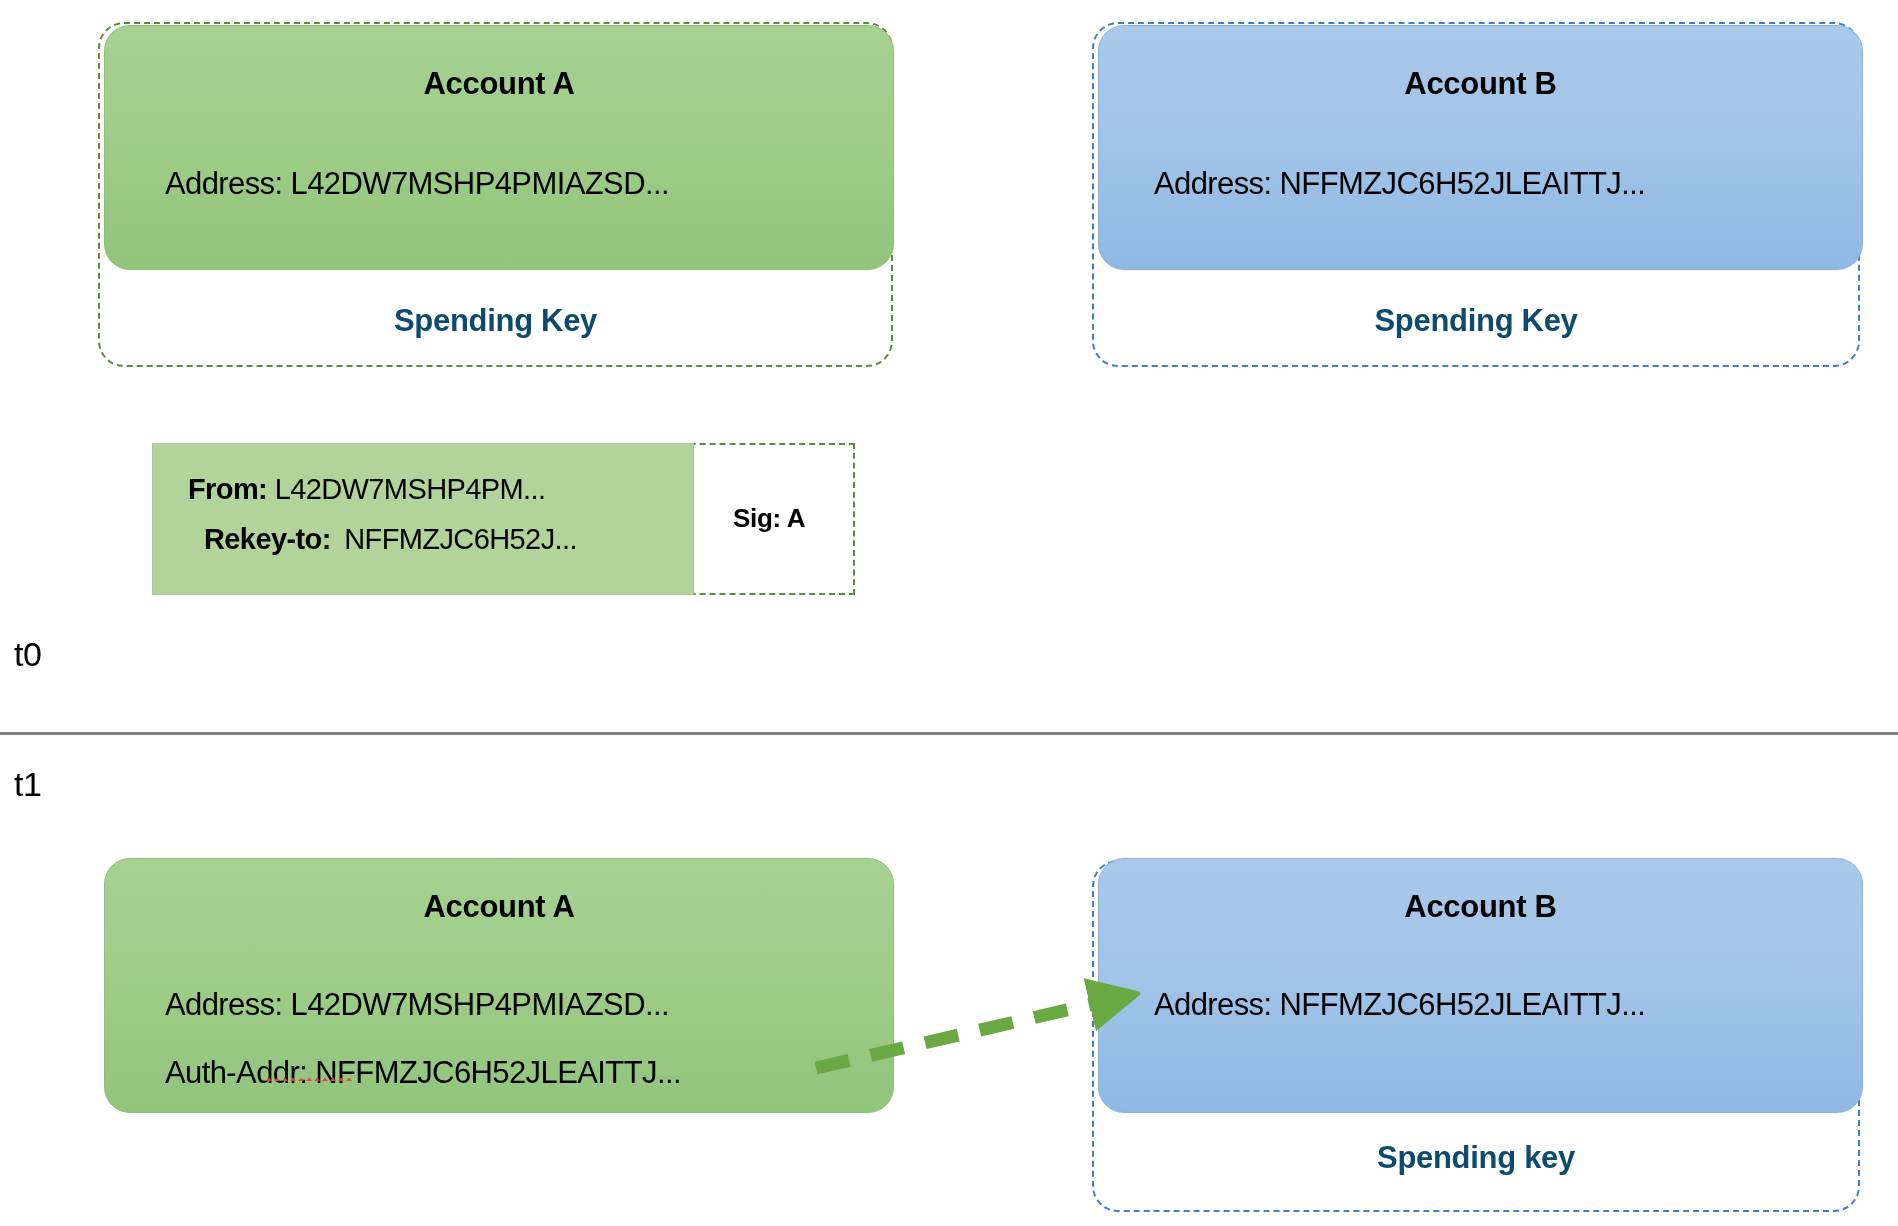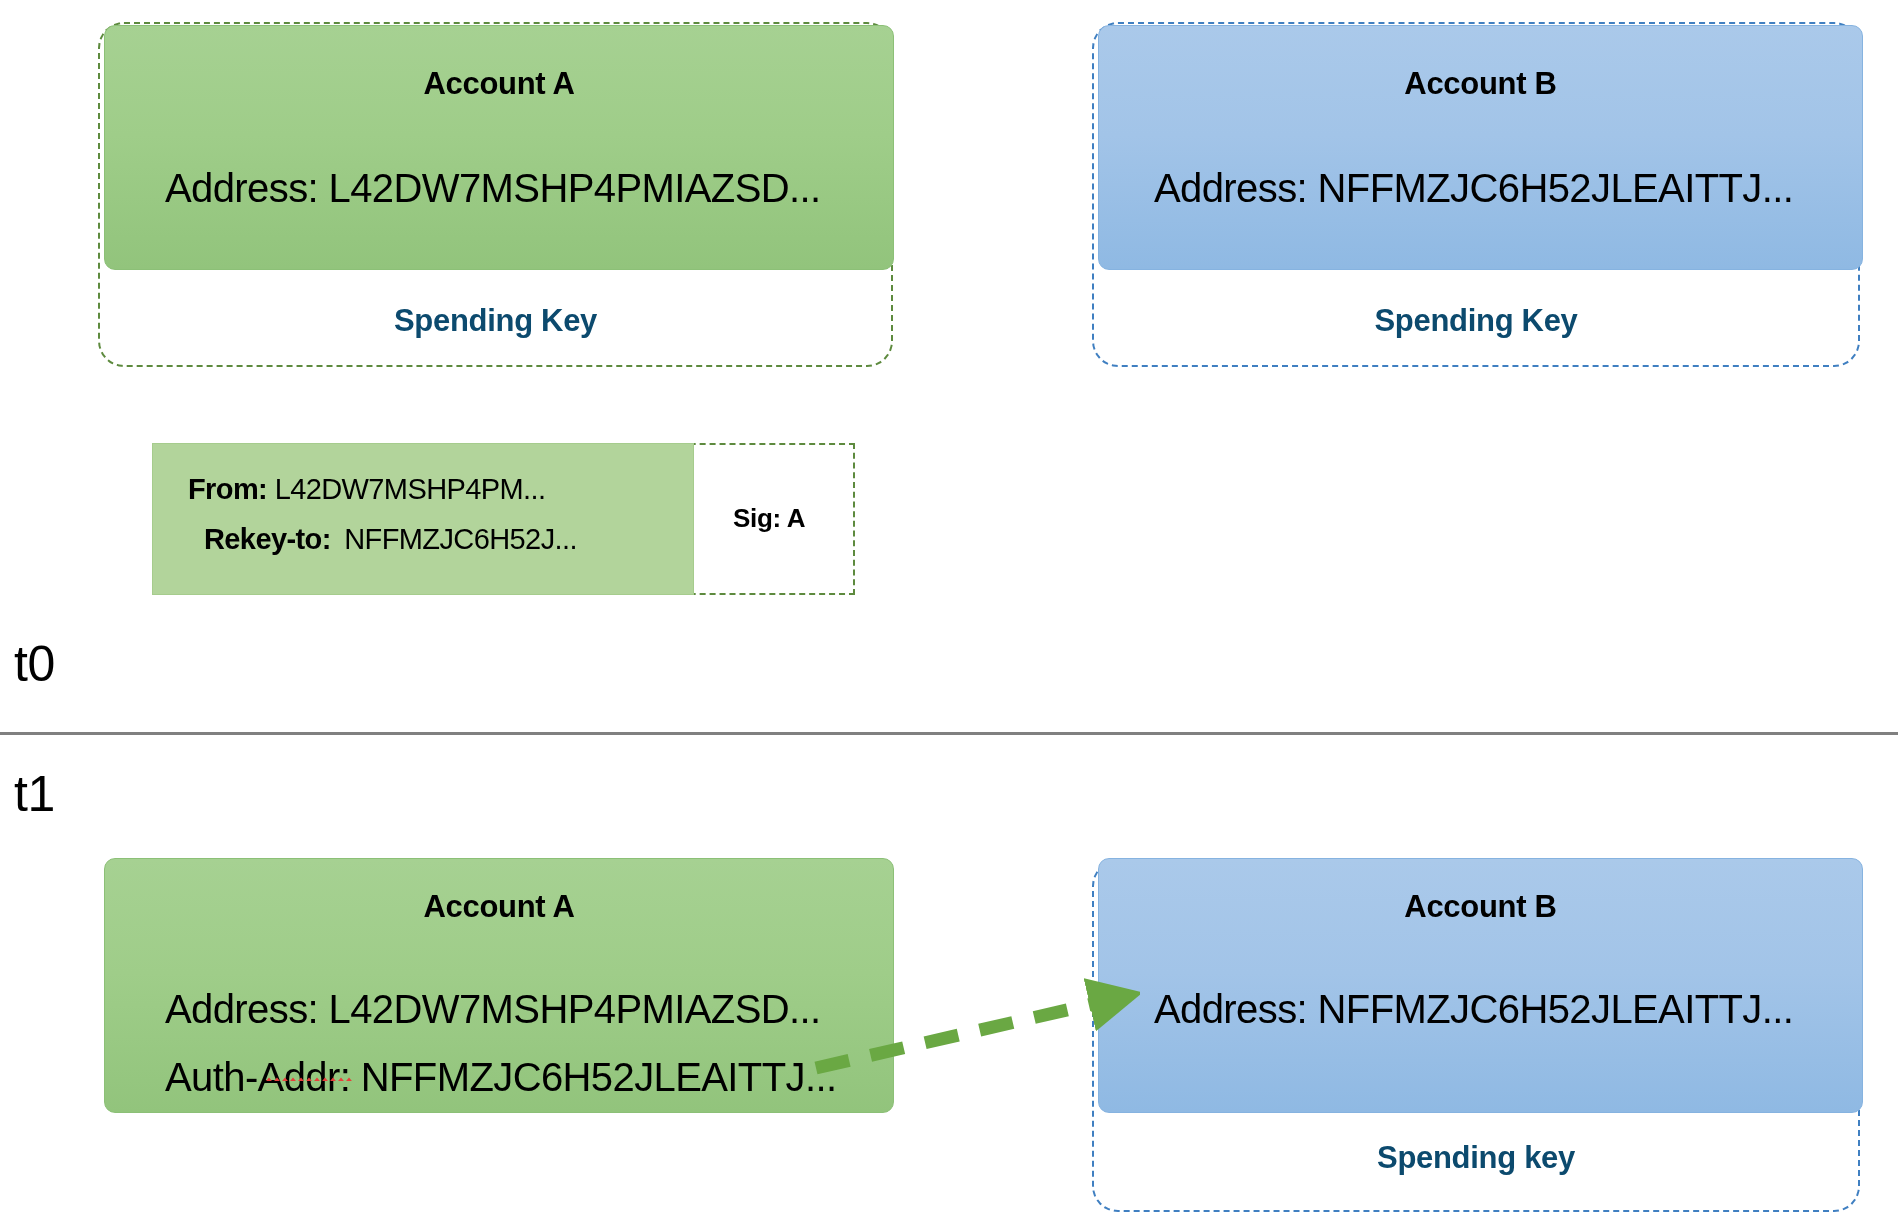--- a/index.html
+++ b/index.html
@@ -38,21 +38,21 @@
     font-size: 31px;
     letter-spacing: -0.3px;
     color: #0c4a6e;
     white-space: nowrap;
   }
 
   
   .acct {
     position: absolute;
     box-sizing: border-box;
-    border-radius: 11px;
+    border-radius: 26px;
   }
   .acct.green {
     background: linear-gradient(180deg, #a6d192 0%, #9fcd89 45%, #92c47c 100%);
     border: 1px solid #8cc077;
   }
   .acct.blue {
     background: linear-gradient(180deg, #aac9ea 0%, #a2c4e8 45%, #8fb9e3 100%);
     border: 1px solid #86b3e0;
     text-decoration: underline;
   }
@@ -60,21 +60,21 @@
     position: absolute;
     left: 0; right: 0;
     text-align: center;
     font-weight: bold;
     font-size: 31px;
     letter-spacing: -0.3px;
     white-space: nowrap;
   }
   .acct-line {
     position: absolute;
-    font-size: 40px;
+    font-size: 31px;
     letter-spacing: -0.6px;
     white-space: nowrap;
   }
 
   
   .tx-shell {
     position: absolute;
     box-sizing: border-box;
     border: 2.5px dashed #5d8a3e;
     background: #ffffff;
@@ -97,21 +97,21 @@
     position: absolute;
     font-weight: bold;
     font-size: 26px;
     letter-spacing: -0.3px;
     white-space: nowrap;
   }
 
   
   .t-label {
     position: absolute;
-    font-size: 50px;
+    font-size: 34px;
     letter-spacing: -0.5px;
     color: #000;
     white-space: nowrap;
   }
   .divider {
     position: absolute;
     left: 0;
     width: 1898px;
     height: 3px;
     background: #808080;

